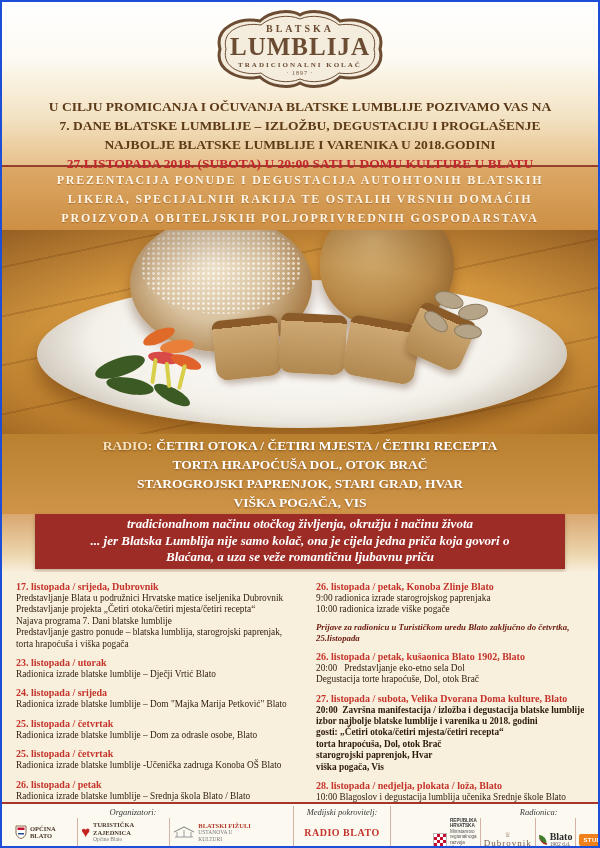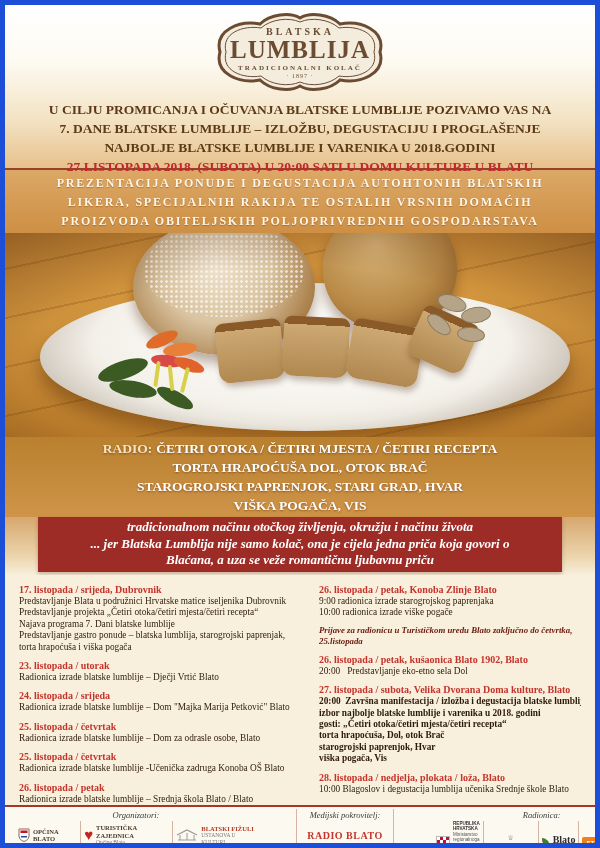--- a/index.html
+++ b/index.html
@@ -1,19 +1,19 @@
 <!DOCTYPE html>
 <html><head>
 <meta charset="utf-8">
 <style>
   html,body{margin:0;padding:0;background:#8b8b8b;}
   .poster{
     position:relative;width:600px;height:848px;margin:0 auto;
     font-family:"Liberation Serif", serif;
-    background:#be185d;border:5px solid #1d4ed8;box-sizing:border-box;
+    background:#be185d;border:2px solid #1d4ed8;box-sizing:border-box;
     overflow:hidden;
   }
   section{box-sizing:border-box;}
 
   
   .top{
     height:163px;
     background:linear-gradient(180deg,#ffffff 0%,#fdfaf2 35%,#f3e3c4 70%,#e7c18c 100%);
     display:flex;flex-direction:column;align-items:center;padding-top:5px;
   }
@@ -268,20 +268,21 @@
         <div>
             <div class="sch-line">9:00 radionica izrade starogrojskog paprenjaka</div>
             <div class="sch-line">10:00 radionica izrade viške pogače</div>
           </div>
       </div>
       <div class="note">Prijave za radionicu u Turističkom uredu Blato zaključno do četvrtka, 25.listopada</div>
       <div class="blk">
         <div class="blk-h">26. listopada / petak, kušaonica Blato 1902, Blato</div>
         <div>
             <div class="sch-line">20:00&nbsp;&nbsp;&nbsp;Predstavljanje eko-etno sela Dol</div>
+            <div class="sch-line">Degustacija torte hrapoćuše, Dol, otok Brač</div>
           </div>
       </div>
       <div class="blk bold">
         <div class="blk-h">27. listopada / subota, Velika Dvorana Doma kulture, Blato</div>
         <div>
             <div class="sch-line">20:00&nbsp;&nbsp;Završna manifestacija / izložba i degustacija blatske lumblije</div>
             <div class="sch-line">izbor najbolje blatske lumblije i varenika u 2018. godini</div>
             <div class="sch-line">gosti: „Četiri otoka/četiri mjesta/četiri recepta“</div>
             <div class="sch-line">torta hrapoćuša, Dol, otok Brač</div>
             <div class="sch-line">starogrojski paprenjok, Hvar</div>

